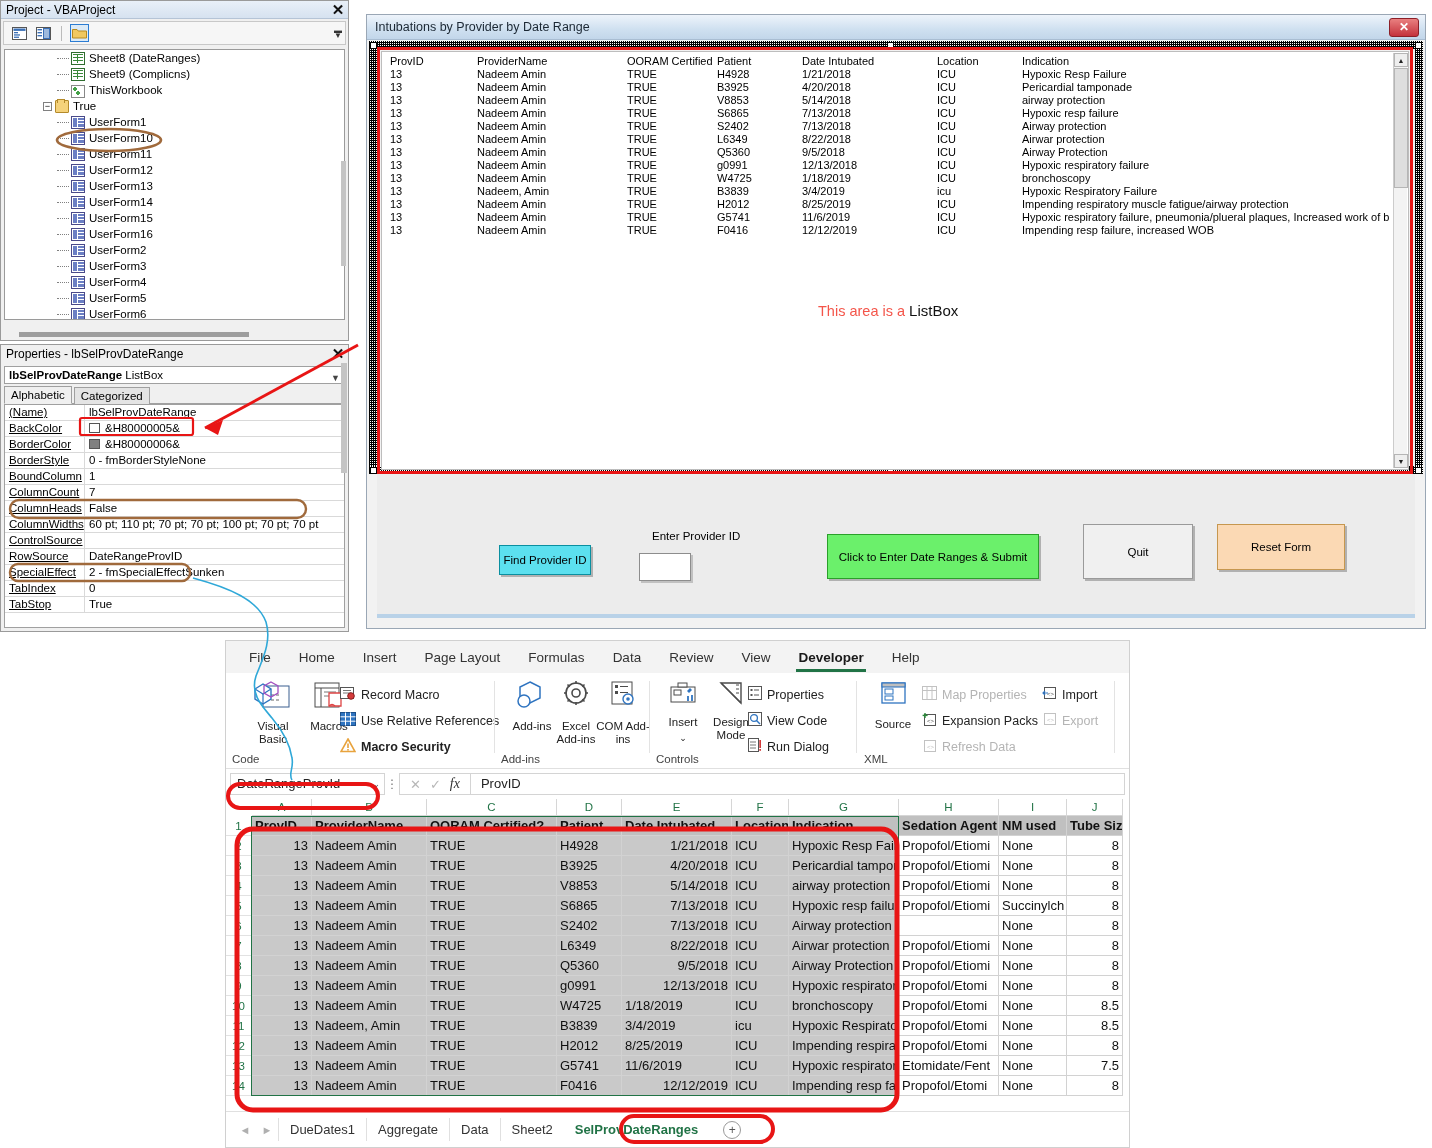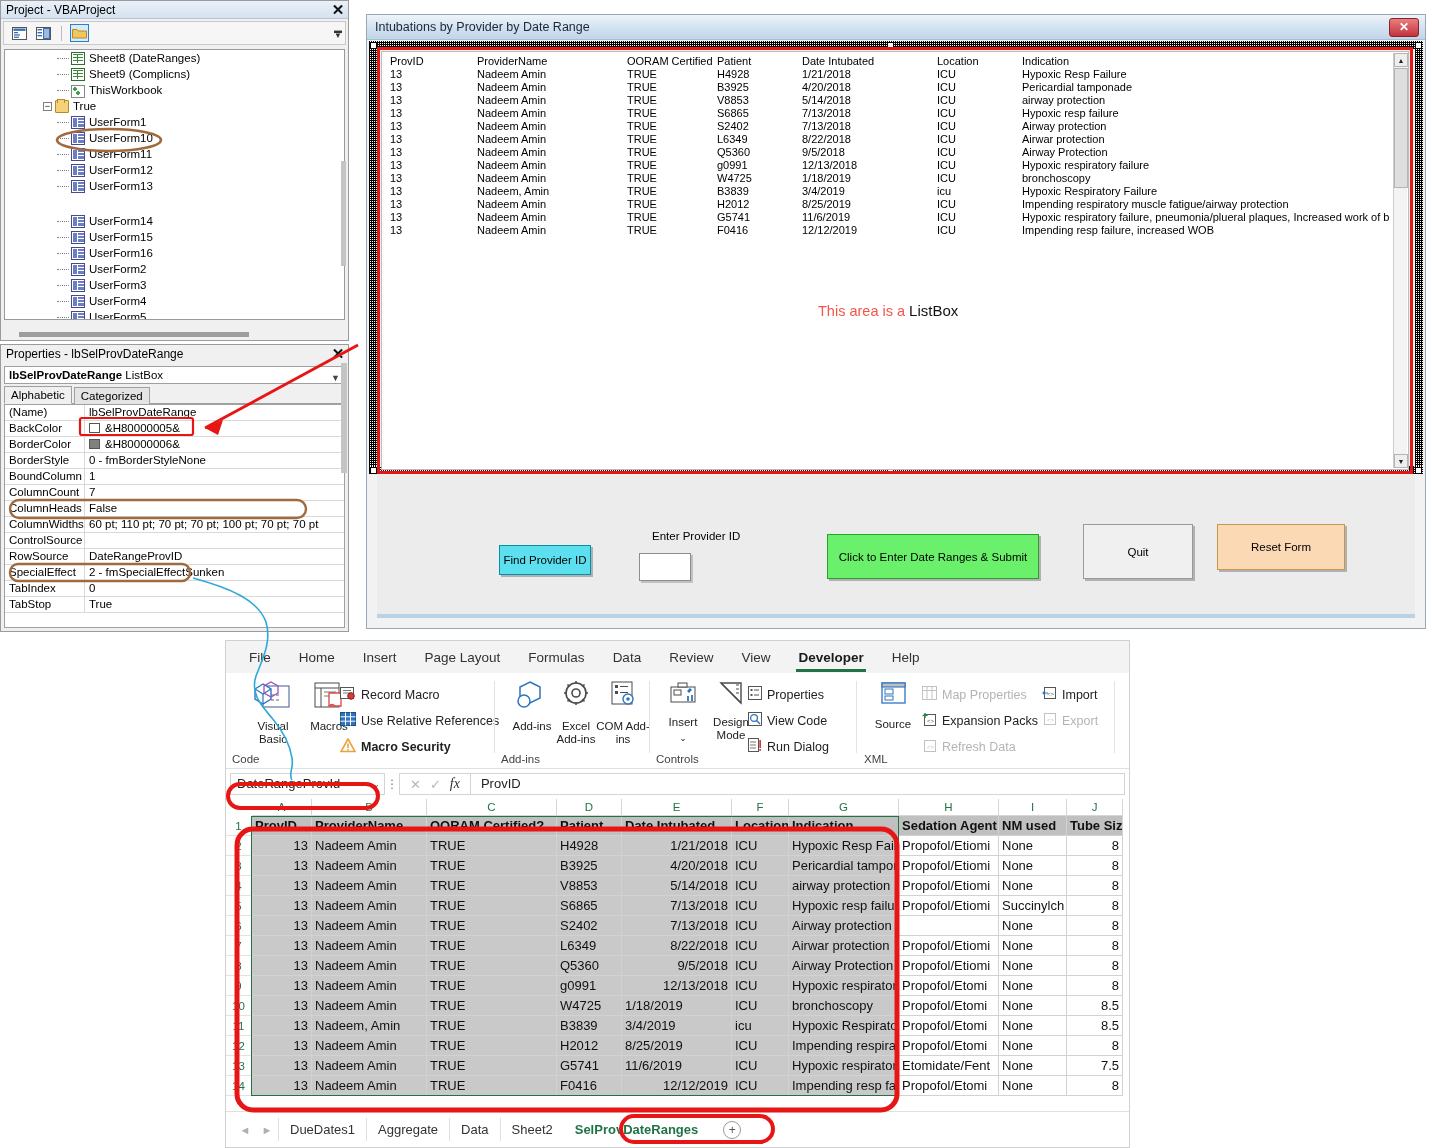--- a/index.html
+++ b/index.html
@@ -143,21 +143,21 @@
     margin-right:2px; position:relative; top:1px;
   }
   .ptab.active { background:#f0f0f0; border-bottom:1px solid #f0f0f0; }
   #props-grid {
     position:absolute; left:3px; top:59px; right:3px; bottom:3px;
     background:#fff; border:1px solid #a0a0a0; overflow:hidden;
   }
   .prop-row { display:flex; height:16px; border-bottom:1px solid #d9d9d9; font-size:11.5px; }
   .prop-name {
     width:80px; flex:none; padding-left:4px; line-height:15px;
-    border-right:1px solid #d9d9d9; white-space:nowrap; overflow:hidden;
+    border-right:1px solid #d9d9d9; white-space:nowrap; overflow:hidden;text-decoration:underline;
   }
   .prop-val { flex:1; padding-left:4px; line-height:15px; white-space:nowrap; overflow:hidden; position:relative; }
   .swatch { display:inline-block; width:11px; height:10px; border:1px solid #555; vertical-align:-1px; margin-right:5px; }
   #props-scroll {
     position:absolute; right:1px; top:18px; width:6px; height:110px; background:#c4c4c4;
   }
 
   
   #uf-window {
     position:absolute; left:366px; top:14px; width:1060px; height:615px;
@@ -465,21 +465,21 @@
       <div class="tree-row" style="padding-left: 52px;">
         <span style="display: inline-block; width: 12px; flex: 0 0 auto; border-top: 1px dotted rgb(128, 128, 128); margin-right: 2px;"></span>
         <span class="tree-icon ico-form"></span>
         <span>UserForm12</span>
       </div>
       <div class="tree-row" style="padding-left: 52px;">
         <span style="display: inline-block; width: 12px; flex: 0 0 auto; border-top: 1px dotted rgb(128, 128, 128); margin-right: 2px;"></span>
         <span class="tree-icon ico-form"></span>
         <span>UserForm13</span>
       </div>
-      <div class="tree-row" style="padding-left: 52px; margin-top: 19px;">
+      <div class="tree-row" style="padding-left: 52px;">
         <span style="display: inline-block; width: 12px; flex: 0 0 auto; border-top: 1px dotted rgb(128, 128, 128); margin-right: 2px;"></span>
         <span class="tree-icon ico-form"></span>
         <span>UserForm14</span>
       </div>
       <div class="tree-row" style="padding-left: 52px;">
         <span style="display: inline-block; width: 12px; flex: 0 0 auto; border-top: 1px dotted rgb(128, 128, 128); margin-right: 2px;"></span>
         <span class="tree-icon ico-form"></span>
         <span>UserForm15</span>
       </div>
       <div class="tree-row" style="padding-left: 52px;">

